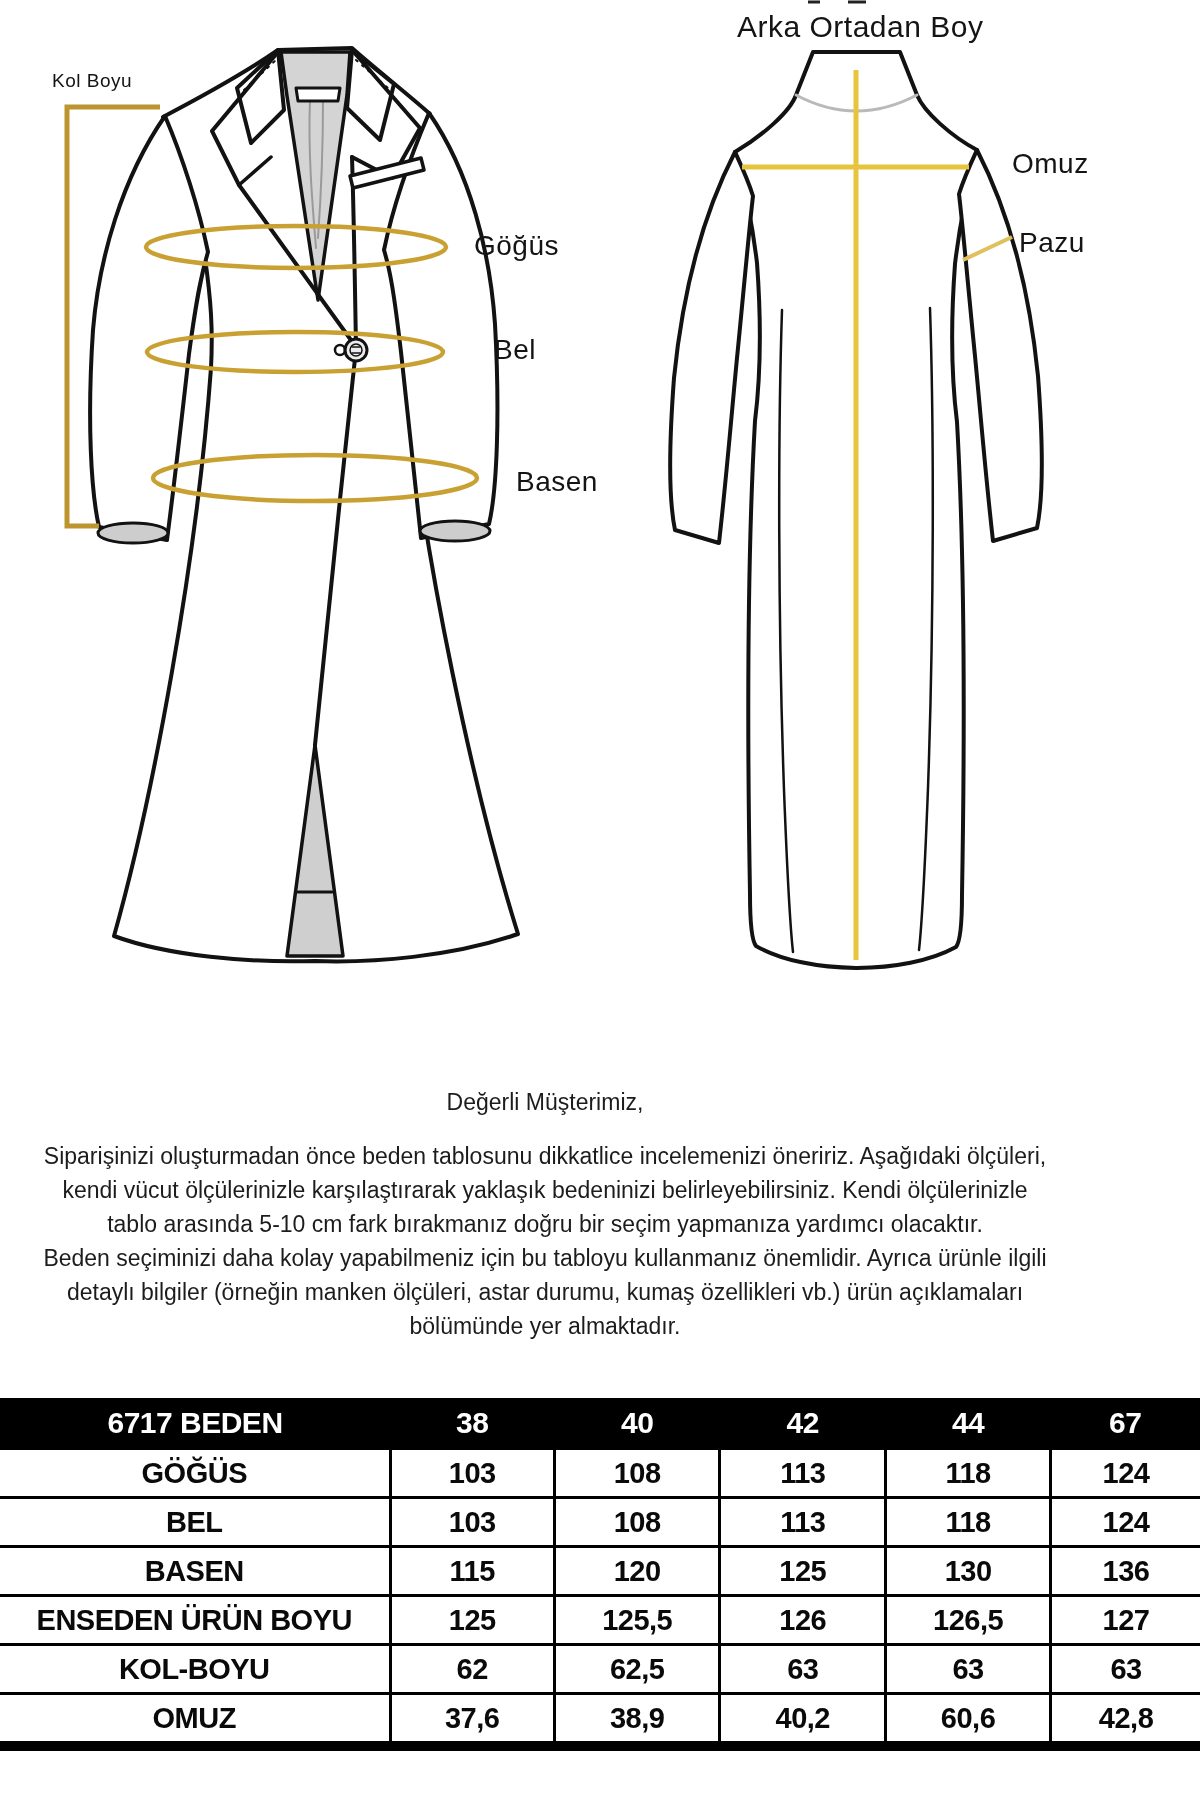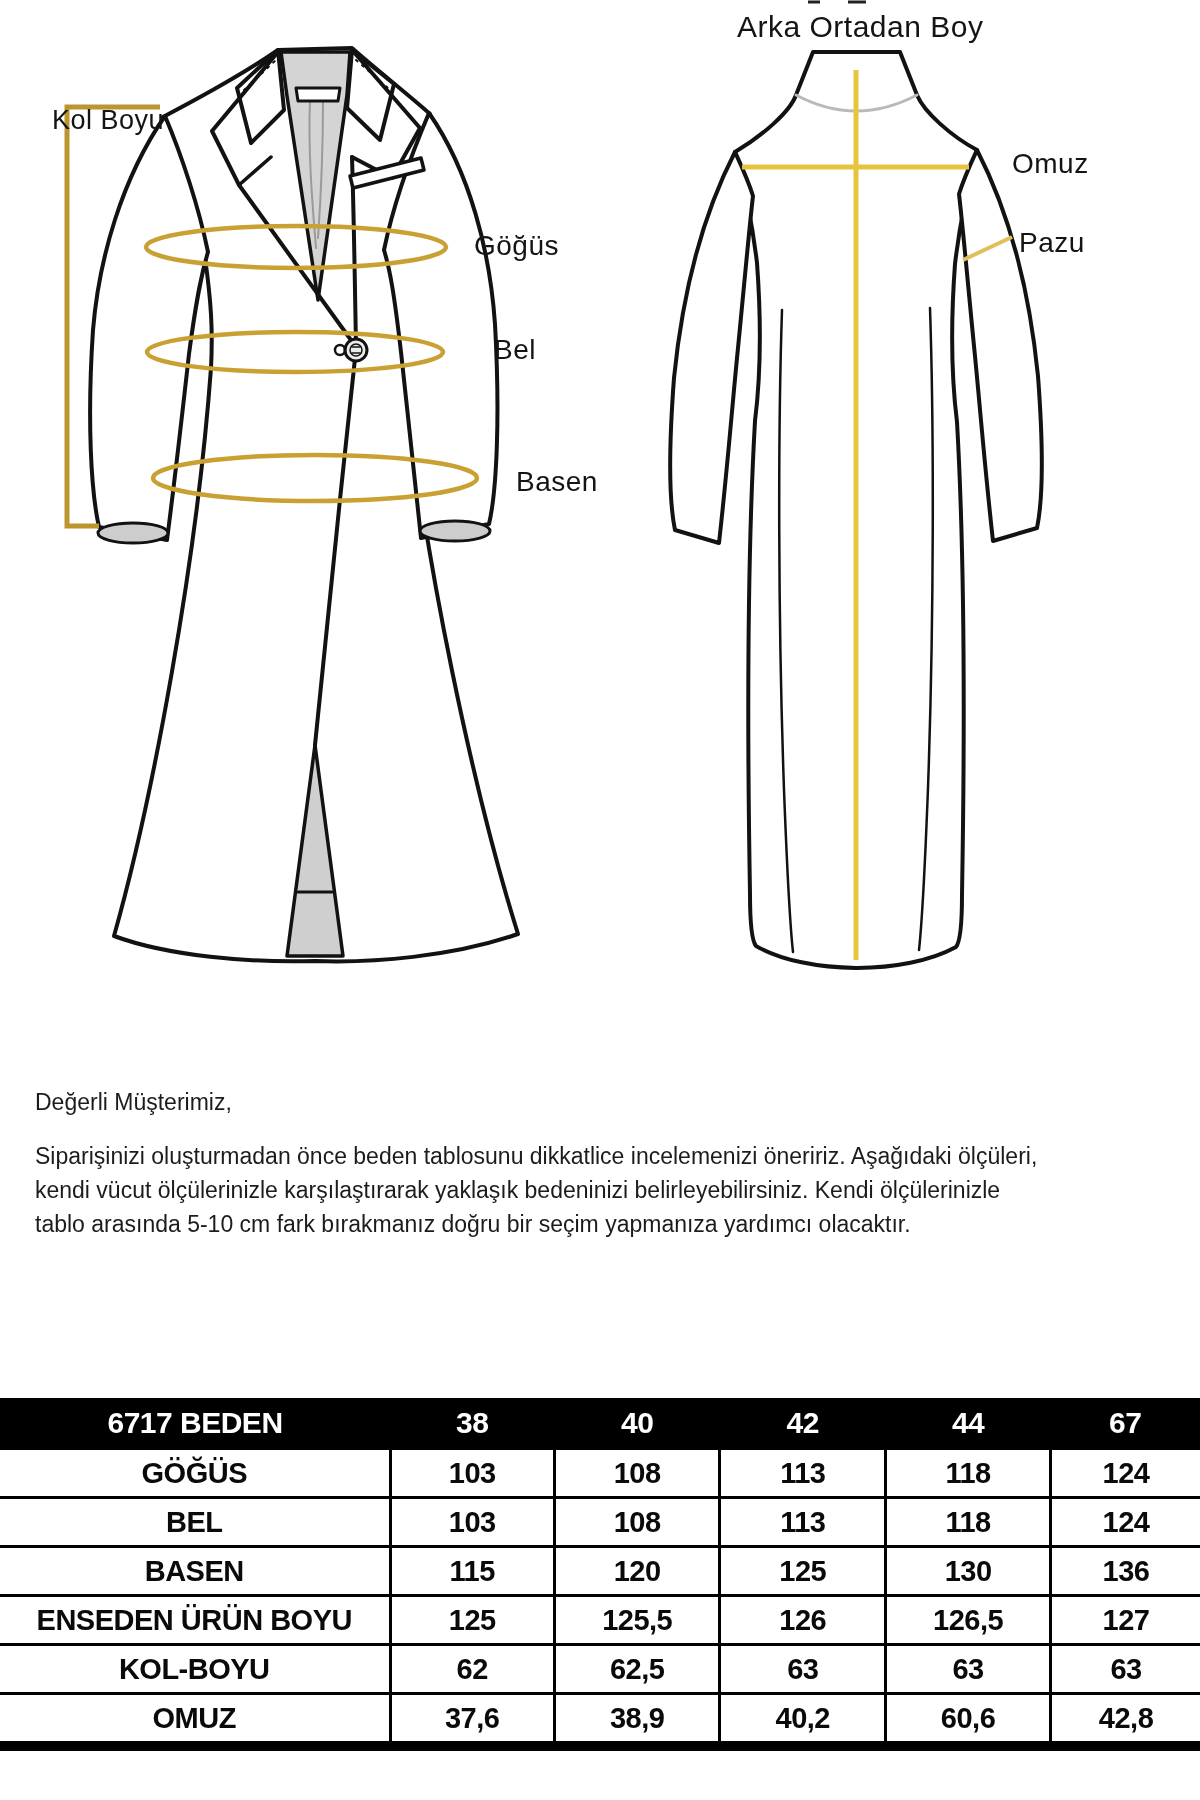--- a/index.html
+++ b/index.html
@@ -11,21 +11,21 @@
   .fig-label{
     position:absolute;font-size:28px;color:#141414;white-space:nowrap;
     letter-spacing:0.5px;
     text-align:right;
   }
   .fig-title{font-size:30px;}
   .note{
     position:absolute;left:35px;top:1085px;width:1020px;
     font-size:23px;line-height:34px;color:#1c1c1c;
   }
-  .note p{margin:0;}
+  .note p{margin:0;text-align:center;}
   .note .greeting{margin:0 0 20px 0;}
   .table-wrap{position:absolute;left:0;top:1398px;width:1200px;}
   table.size-table{
     width:1200px;border-collapse:collapse;table-layout:fixed;
     font-family:"Liberation Sans",sans-serif;
   }
   table.size-table th{
     background:#000;color:#fff;font-size:30px;font-weight:bold;
     height:49px;text-align:center;border:none;letter-spacing:-0.5px;
     padding:0;
@@ -140,32 +140,33 @@
       </g>
 
       <g fill="none">
         <path d="M856,70 L856,960" stroke-width="5" stroke="#E7C43E"></path>
         <path d="M742,167 L969,167" stroke-width="5" stroke="#E7C43E"></path>
         <path d="M963,260 L1012,237" stroke-width="4" stroke="#DFC05C"></path>
       </g>
     </svg>
 
     
-    <div class="fig-label" style="left:52px;top:70px;font-size:27px;margin-top:35px;">Kol Boyu</div>
+    <div class="fig-label" style="left:52px;top:70px;font-size:19px;">Kol Boyu</div>
     <div class="fig-label" style="left:474px;top:230px;">Göğüs</div>
     <div class="fig-label" style="left:494px;top:334px;">Bel</div>
     <div class="fig-label" style="left:516px;top:466px;">Basen</div>
     <div class="fig-label fig-title" style="left:737px;top:10px;">Arka Ortadan Boy</div>
     <div class="fig-label" style="left:1012px;top:148px;">Omuz</div>
     <div class="fig-label" style="left:1019px;top:227px;">Pazu</div>
   </div>
 
   <div class="note">
     <p class="greeting">Değerli Müşterimiz,</p>
     <p>Siparişinizi oluşturmadan önce beden tablosunu dikkatlice incelemenizi öneririz. Aşağıdaki ölçüleri, kendi vücut ölçülerinizle karşılaştırarak yaklaşık bedeninizi belirleyebilirsiniz. Kendi ölçülerinizle tablo arasında 5-10 cm fark bırakmanız doğru bir seçim yapmanıza yardımcı olacaktır.</p>
+    <p>Beden seçiminizi daha kolay yapabilmeniz için bu tabloyu kullanmanız önemlidir. Ayrıca ürünle ilgili detaylı bilgiler (örneğin manken ölçüleri, astar durumu, kumaş özellikleri vb.) ürün açıklamaları bölümünde yer almaktadır.</p>
   </div>
 
   <div class="table-wrap">
     <table class="size-table">
       <colgroup>
         <col style="width:32.5%">
         <col style="width:13.7%">
         <col style="width:13.8%">
         <col style="width:13.8%">
         <col style="width:13.75%">

